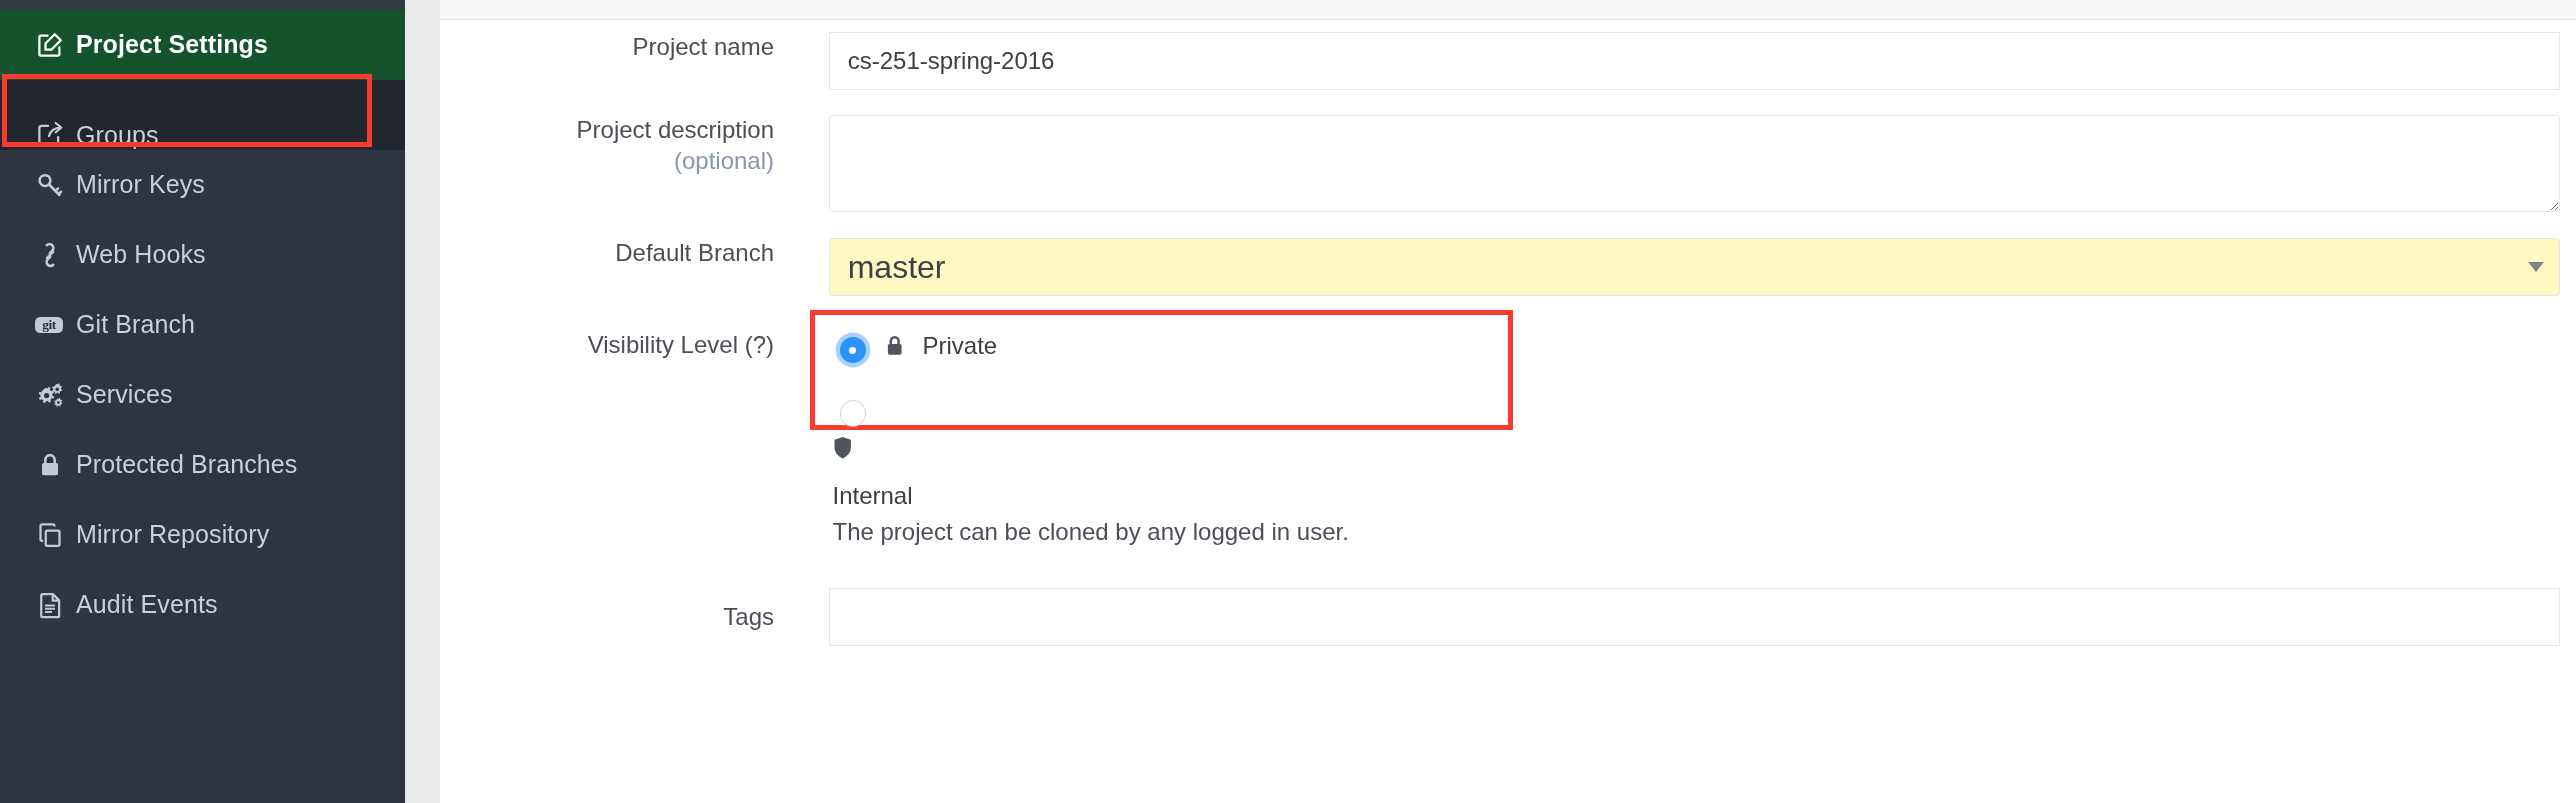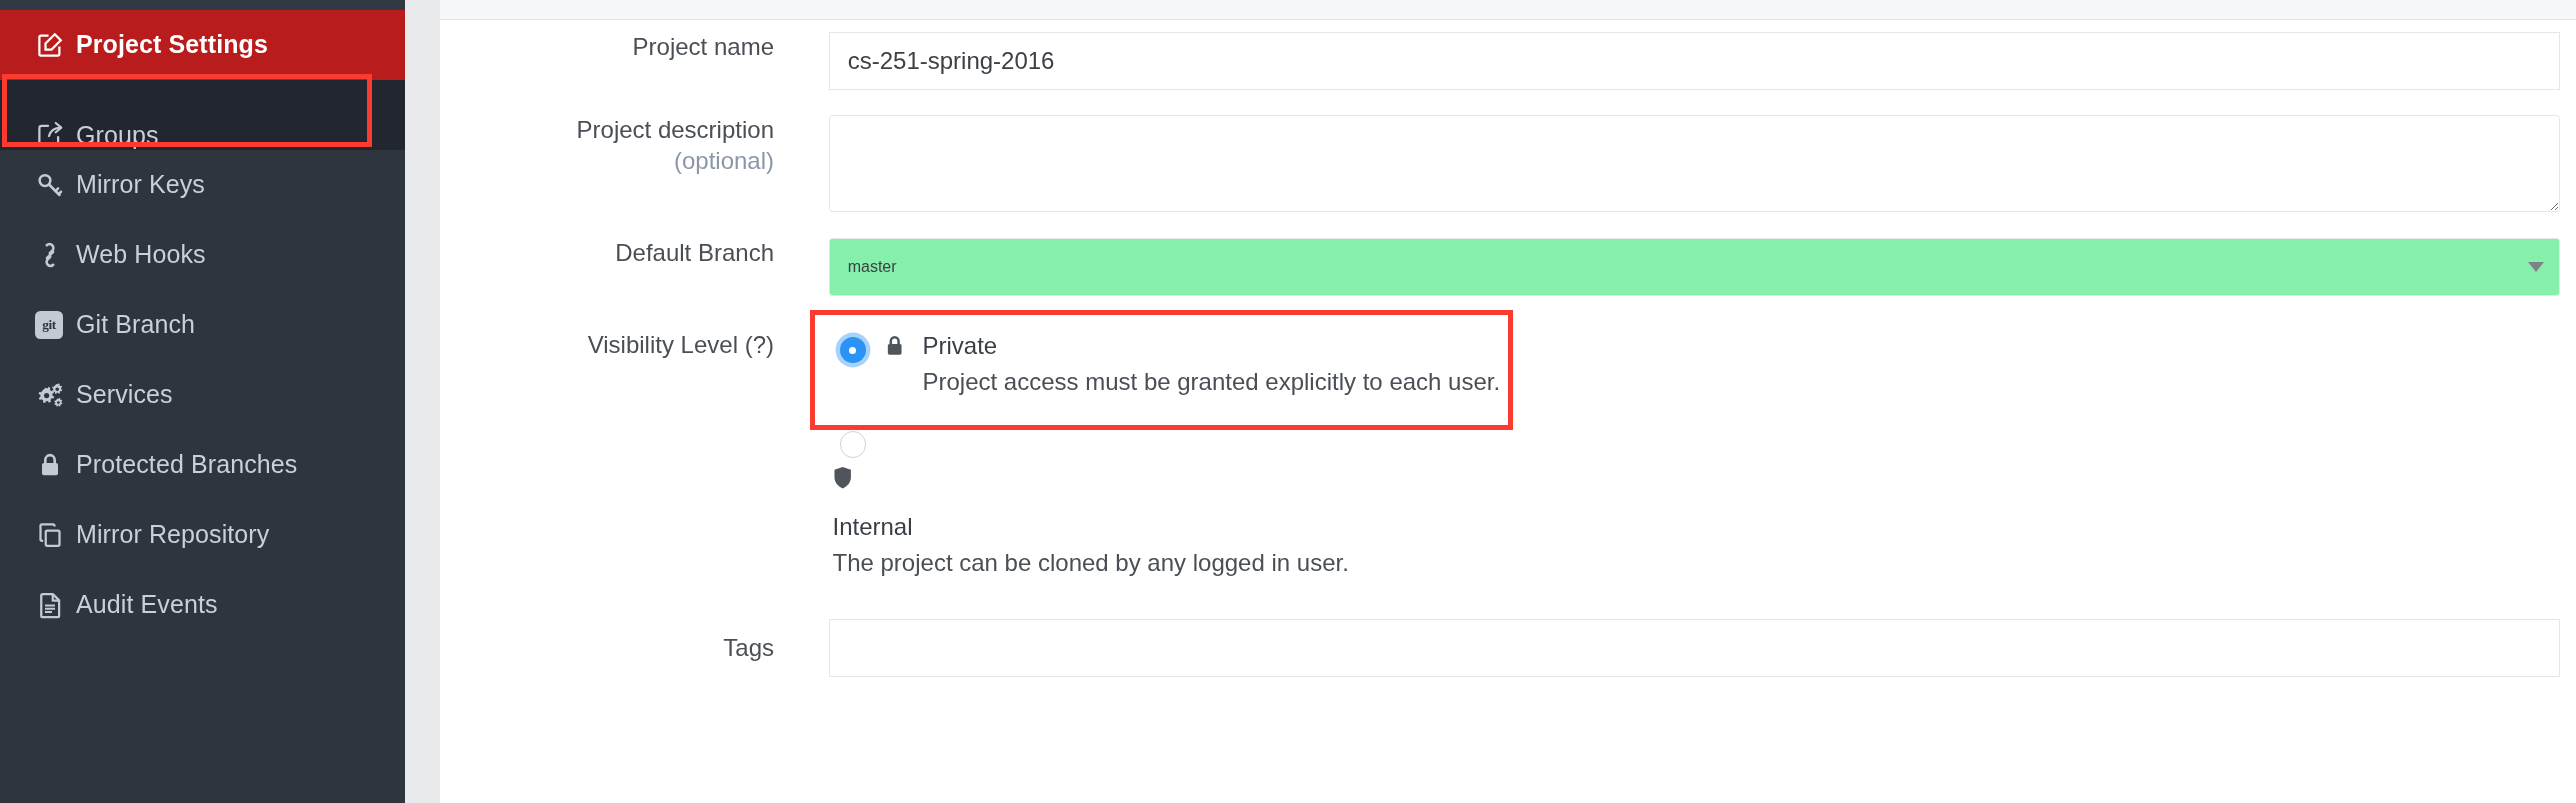--- a/index.html
+++ b/index.html
@@ -25,38 +25,38 @@
   .nav { position: absolute; top: 9.7px; left: 0; right: 0; }
   .nav-item {
     position: relative;
     display: flex; align-items: center;
     height: 70px;
     padding-left: 35px;
     cursor: pointer;
     color: #c3cad4;
   }
   .nav-item.active { background: #22262e; align-items: flex-end; }
-  .nav-item.first { background: #b91c1c; }
+  .nav-item.first { background: #14532d; }
   .nav-ico {
     width: 41px; flex: 0 0 41px;
     display: flex; align-items: center; justify-content: flex-start;
     color: #c3cad4;
   }
   .nav-ico svg { display: block; }
   .nav-label {
     font-size: 25px;
     letter-spacing: 0.1px;
     color: #c9d0da;
     white-space: nowrap;
   }
   .nav-item.first .nav-label { color: #ffffff; font-weight: bold; }
   .nav-item.first .nav-ico { color: #ffffff; }
 
   .git-badge {
-    width: 28px; height: 28px; border-radius: 5.3px;
+    width: 28px; height: 16px; border-radius: 5.3px;
     background: #c3cad4; color: #2e353e;
     font-size: 13.3px; font-weight: bold;
     display: flex; align-items: center; justify-content: center;
     font-family: "Liberation Serif", serif;
     letter-spacing: -0.4px;
     text-align: center;
   }
 
   
   .hl-groups {
@@ -124,22 +124,22 @@
     font-size: 24px; color: #3c4146;
     font-family: "Liberation Sans", sans-serif;
     padding: 12.4px 17.7px;
     outline: none; resize: vertical;
   }
 
   .selwrap { position: relative; width: 100%; }
   .sel {
     width: 100%; height: 58px;
     border: 0.9px solid #e4e6ea; border-radius: 3.5px;
-    background: #86efac;
-    font-size: 16px; color: #3c4146;
+    background: #fef9c3;
+    font-size: 32px; color: #3c4146;
     font-family: "Liberation Sans", sans-serif;
     padding: 0 44px 0 17.7px;
     outline: none;
     -webkit-appearance: none; -moz-appearance: none; appearance: none;
   }
   .sel-arrow {
     position: absolute; right: 16px; top: 50%;
     transform: translateY(-50%);
     width: 0; height: 0;
     border-left: 8.9px solid transparent;
@@ -352,21 +352,20 @@
                   <span class="dot"></span>
               </span>
               <span class="vis-ico">
                 <svg width="27.4" height="27.4" viewBox="0 0 24 24" fill="currentColor">
                   <path d="M7.5 10.6V8.1a4.5 4.5 0 1 1 9 0v2.5h-2.2V8.1a2.3 2.3 0 1 0-4.6 0v2.5z"></path>
                   <rect x="6" y="10.5" width="12" height="9.4" rx="1.4"></rect>
                 </svg>
               </span>
               <span class="vis-txt">
                 <span class="vis-title">Private</span>
-                <span class="vis-desc" style="display:block;">Project access must be granted explicitly to each user.</span>
               </span>
               <span class="hl-private"></span>
             </div>
 
             <div class="vis-opt" style="margin-top:25px;flex-direction:column;">
               <span class="radio">
                 <span class="ring"></span>
               </span>
               <span class="vis-ico">
                 <svg width="27.4" height="27.4" viewBox="0 0 24 24" fill="currentColor">

